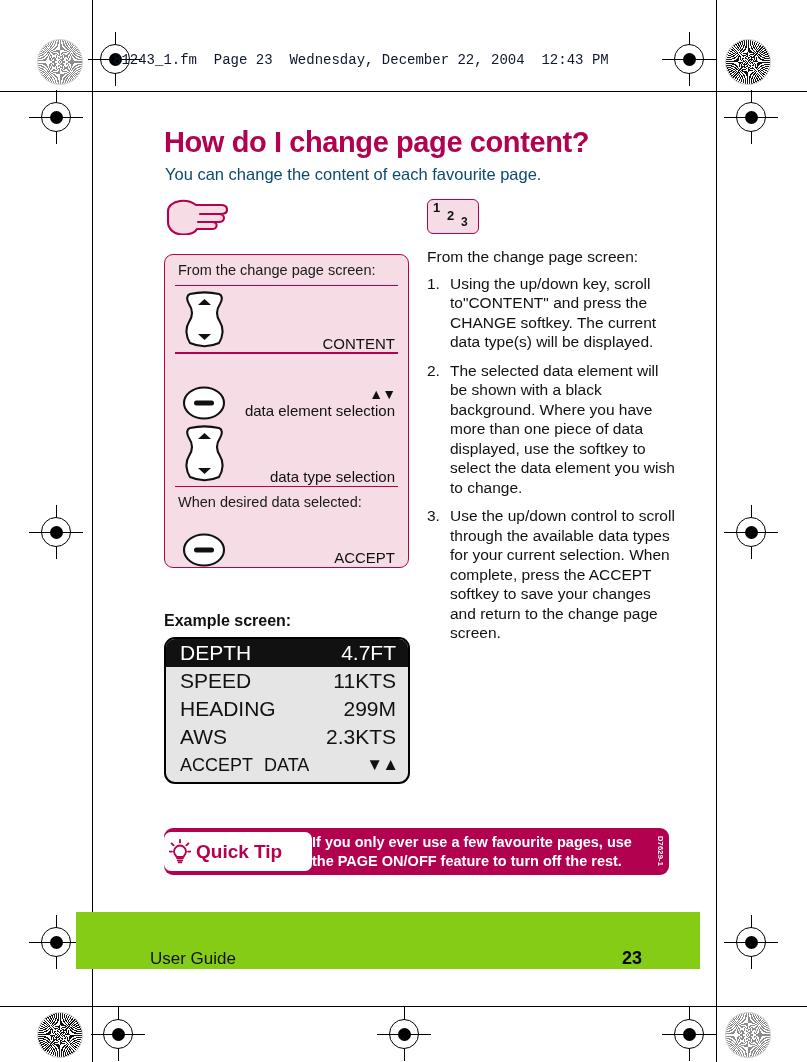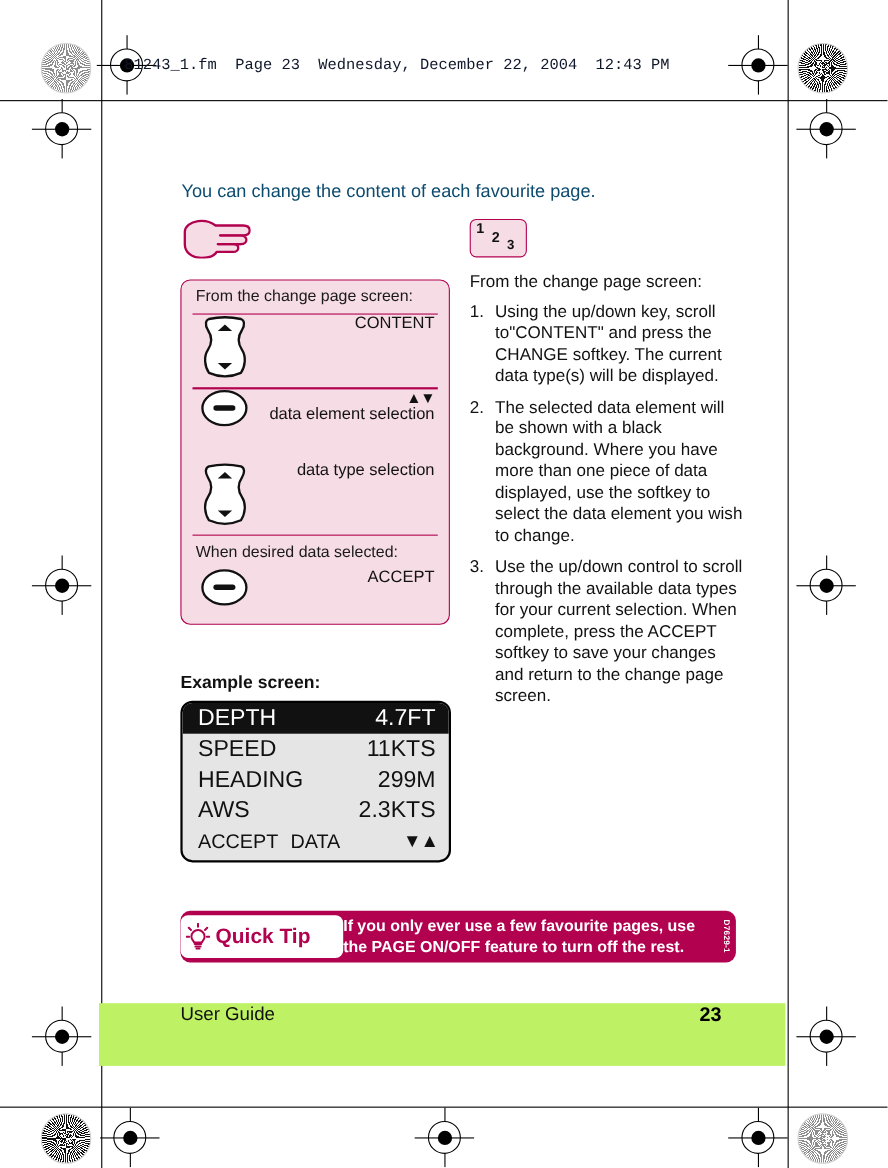--- a/index.html
+++ b/index.html
@@ -120,21 +120,21 @@
     font-size: 14.5px;
     color: #1a1a1a;
     padding: 7px 0 7px 13px;
   }
   .panel-div { height: 1.4px; background: #B1014F; margin: 0 10px; }
 
   .panel-row {
     position: relative;
     min-height: 66px;
     display: flex;
-    align-items: flex-start;
+    align-items: flex-end;
   }
   .panel-row .key-slot { width: 78px; flex: none; display: flex; justify-content: center; }
   .panel-row .row-label {
     flex: 1;
     text-align: right;
     padding-right: 13px;
     font-size: 15px;
     color: #111;
     line-height: 1.12;
   }
@@ -246,25 +246,25 @@
     font-weight: bold;
     writing-mode: vertical-rl;
     text-align: center;
     padding-right: 4px;
     letter-spacing: 0.2px;
   }
 
   
   .footer {
     position: absolute;
-    left: 90px; top: 912px;
+    left: 76px; top: 912px;
     width: 624px; height: 57px;
-    background: #bef264;
-    display: flex;
-    align-items: flex-start;
+    background: #84cc16;
+    display: flex;
+    align-items: flex-end;
     box-sizing: border-box;
   }
   .footer .fname { padding-left: 74px; font-size: 17px; color: #111; }
   .footer .fpage { margin-left: auto; padding-right: 58px; font-size: 18px; font-weight: bold; color: #000; }
 </style>
 </head>
 <body>
 
 <div class="marks">
   <div class="trimline" style="left:92px; top:0px; width:1px; height:1062px;"></div>
@@ -320,20 +320,21 @@
   <div class="rosette soft" style="left:37px; top:39px;"></div>
   <div class="rosette dark" style="left:725px; top:39px;"></div>
   <div class="rosette dark" style="left:37px; top:1012px;"></div>
   <div class="rosette soft" style="left:725px; top:1012px;"></div>
 </div>
 
 <div class="fm-header">81243_1.fm  Page 23  Wednesday, December 22, 2004  12:43 PM</div>
 
 <div class="page">
 
+  <div class="title">How do I change page content?</div>
   <div class="intro">You can change the content of each favourite  page.</div>
 
   <div class="hand-icon">
     <svg width="64" height="38" viewBox="0 0 64 38">
       <path d="M4,14 C4,9 9,5 16,4 C23,3 28,5 32,8 L57,8 C61,8 63,10 63,12.5 C63,15 61,17 57,17 L36,17
                L55,17 C58,17 60,19 60,21 C60,23.2 58,25 55,25 L34,25
                L48,25 C51,25 52.6,26.6 52.6,28.4 C52.6,30.2 51,32 48,32 L33,32
                C31,35.5 26,37.5 19,37.5 C10,37.5 4,32 4,25 Z" fill="#F6DCE4" stroke="#B1014F" stroke-width="2.1" stroke-linejoin="round"></path>
       <path d="M36,17 L57,17 M34,25 L55,25 M33,32 L48,32" stroke="#B1014F" stroke-width="1.8" fill="none"></path>
     </svg>

